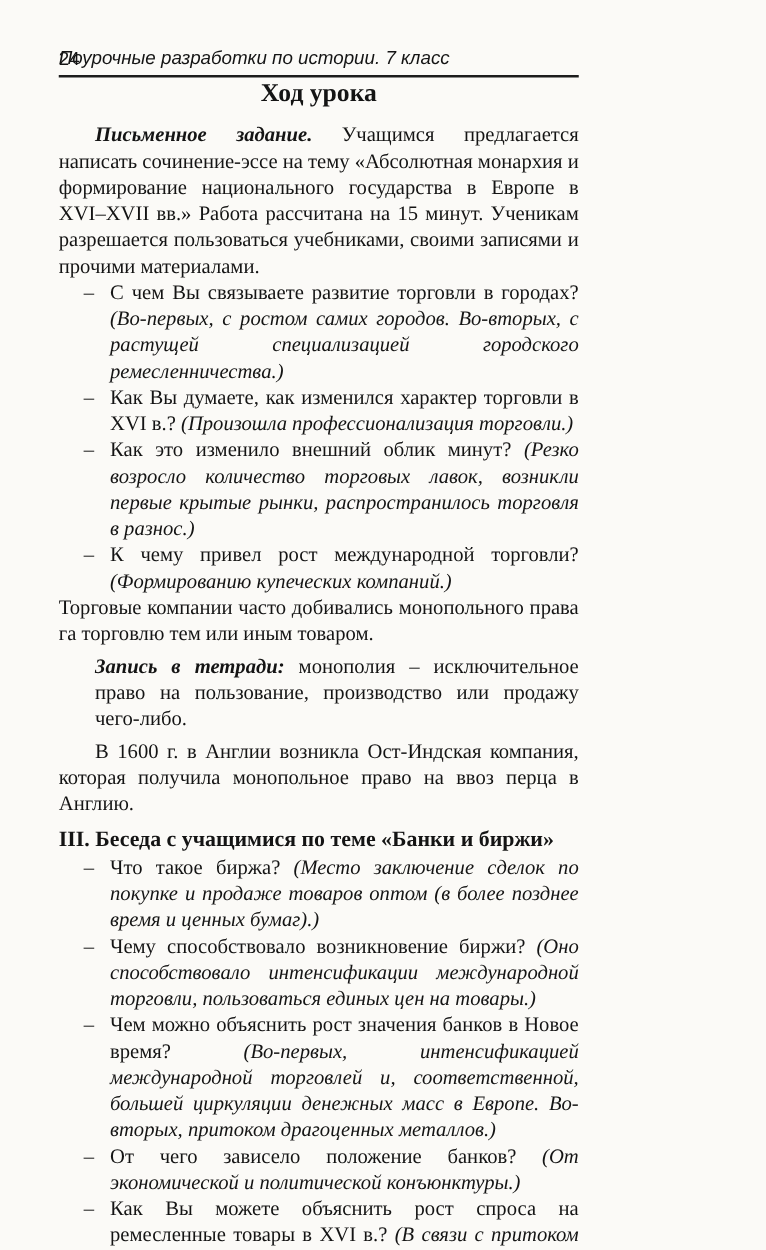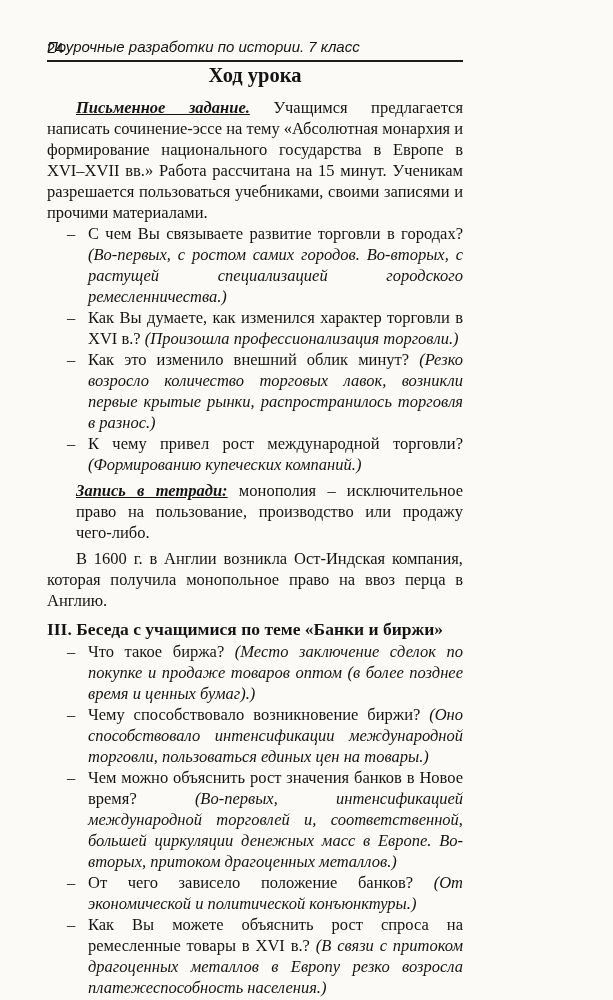--- a/index.html
+++ b/index.html
@@ -46,21 +46,21 @@
   }
   
   h2.sec-heading {
     font-size: 17.5px;
     line-height: 22px;
     font-weight: bold;
     margin: 7px 0 1px 0;
   }
   p { margin: 0; text-align: justify; }
   p.indent { text-indent: 29px; }
-  .lead { font-weight: bold; font-style: italic; text-decoration: underline; }
+  .lead { font-weight: bold; font-style: italic; }
   .note {
     margin: 5px 0 5px 29px;
     text-align: justify;
   }
   ul.qa-list { list-style: none; margin: 0; padding: 0; }
   ul.qa-list li {
     position: relative;
     padding-left: 41px;
     text-align: justify;
   }
@@ -102,20 +102,21 @@
         <span class="marker">–</span>
         <span class="q">Как это изменило внешний облик минут?</span>
         <span class="a">(Резко возросло количество торговых лавок, возникли первые крытые рынки, распространилось торговля в разнос.)</span>
       </li>
       <li>
         <span class="marker">–</span>
         <span class="q">К чему привел рост международной торговли?</span>
         <span class="a">(Формированию купеческих компаний.)</span>
       </li>
     </ul>
+    <p>Торговые компании часто добивались монопольного права га торговлю тем или иным товаром.</p>
     <p class="note">
       <span class="lead">Запись в тетради:</span>
       <span>монополия – исключительное право на пользование, производство или продажу чего-либо.</span>
     </p>
     <p class="indent">В 1600 г. в Англии возникла Ост-Индская компания, которая получила монопольное право на ввоз перца в Англию.</p>
   </section>
 
   <section>
     <h2 class="sec-heading">III. Беседа с учащимися по теме «Банки и биржи»</h2>
     <ul class="qa-list">

